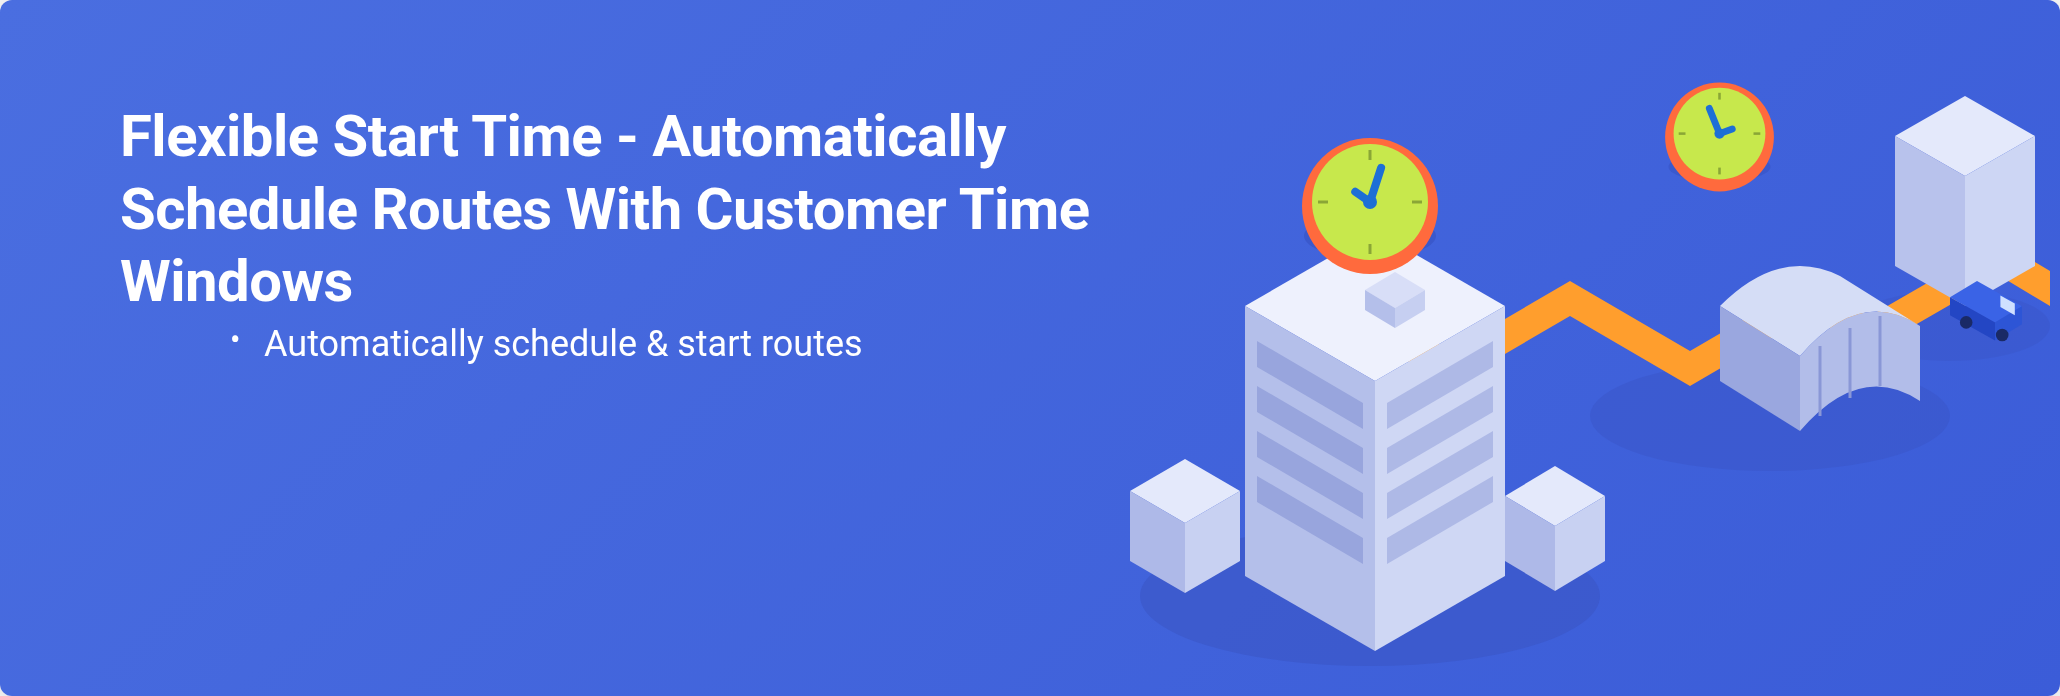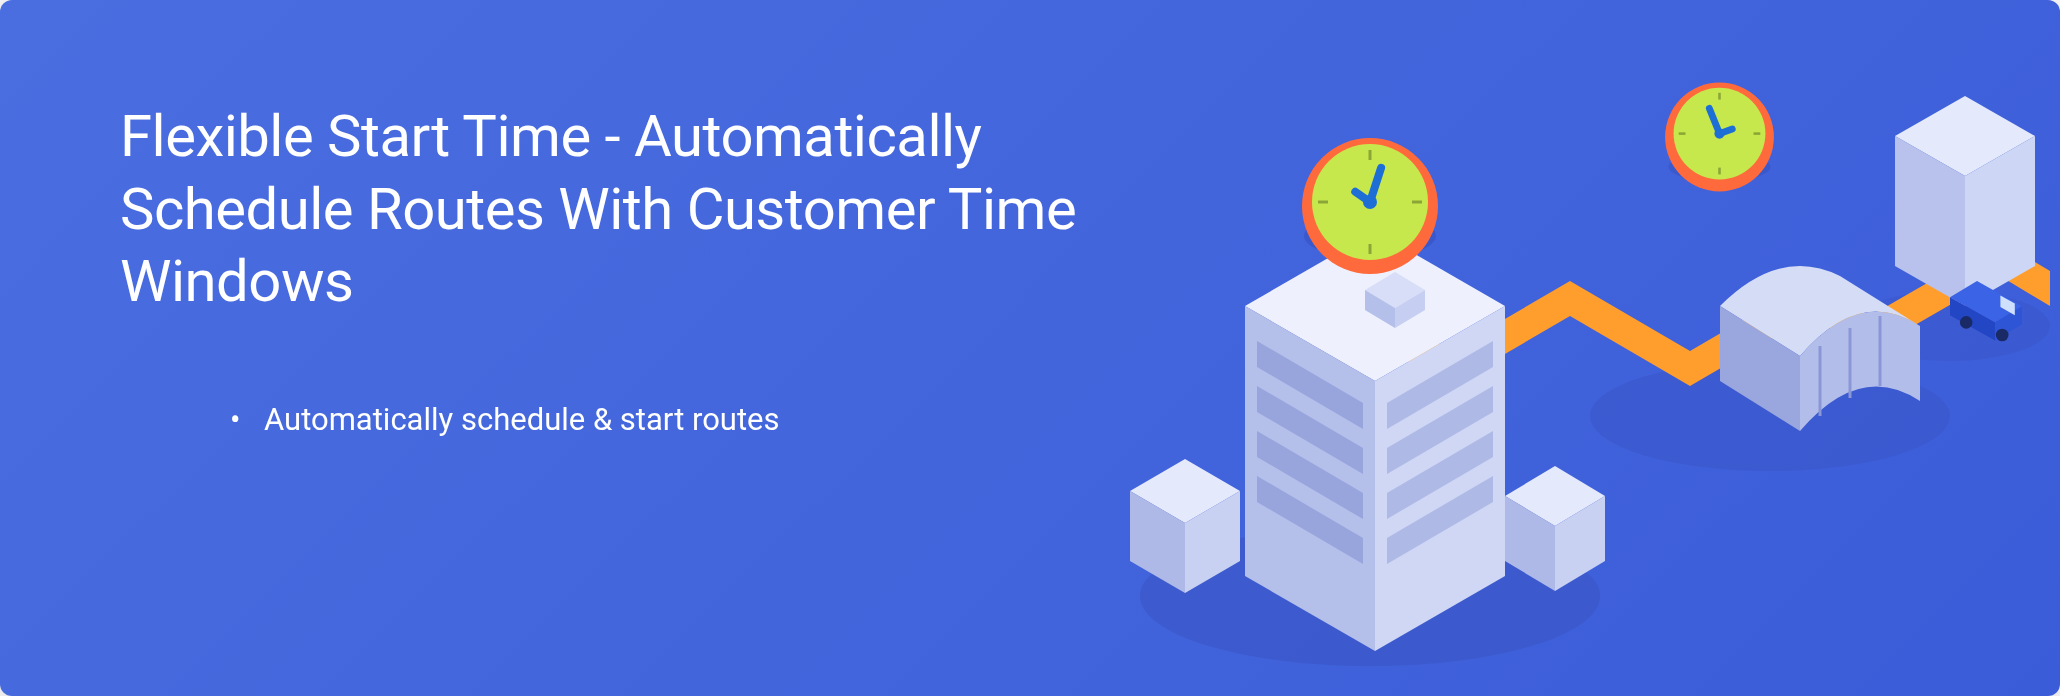--- a/index.html
+++ b/index.html
@@ -24,31 +24,30 @@
       box-shadow: 0 4px 20px rgba(0,0,0,0.1);
     }
     .text-col {
       flex: 1;
       max-width: 1020px;
       color: #ffffff;
       z-index: 2;
     }
     .headline {
       font-size: 58px;
-      font-weight: 400;
+      font-weight: 700;
       line-height: 1.25;
-      margin-bottom: 80px;
       letter-spacing: -0.5px;
     }
     .bullets {
       list-style: none;
       padding-left: 110px;
     }
     .bullets li {
-      font-size: 31px;
+      font-size: 36px;
       font-weight: 400;
       line-height: 1.45;
       margin-bottom: 34px;
       position: relative;
       padding-left: 34px;
     }
     .bullets li::before {
       content: "•";
       position: absolute;
       left: 0;

